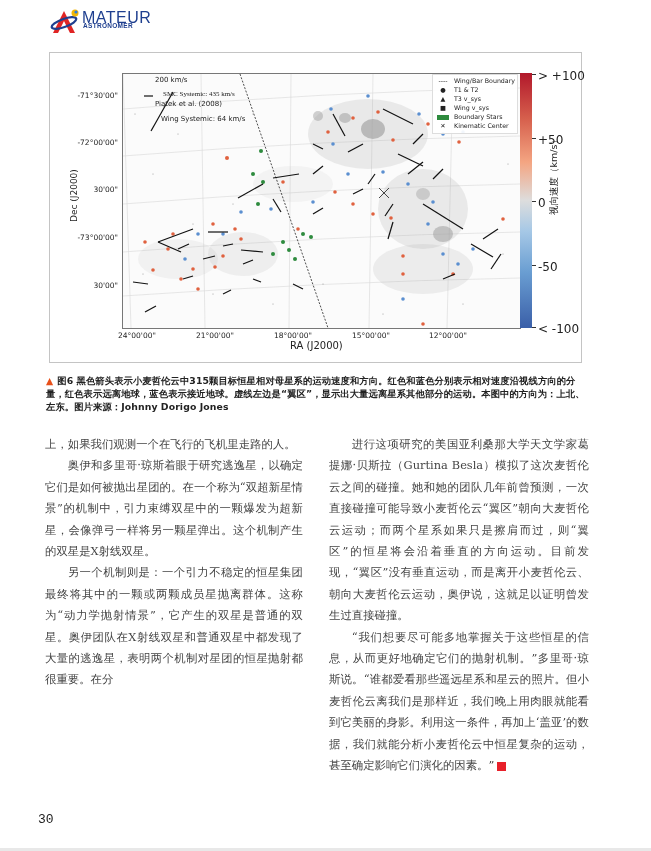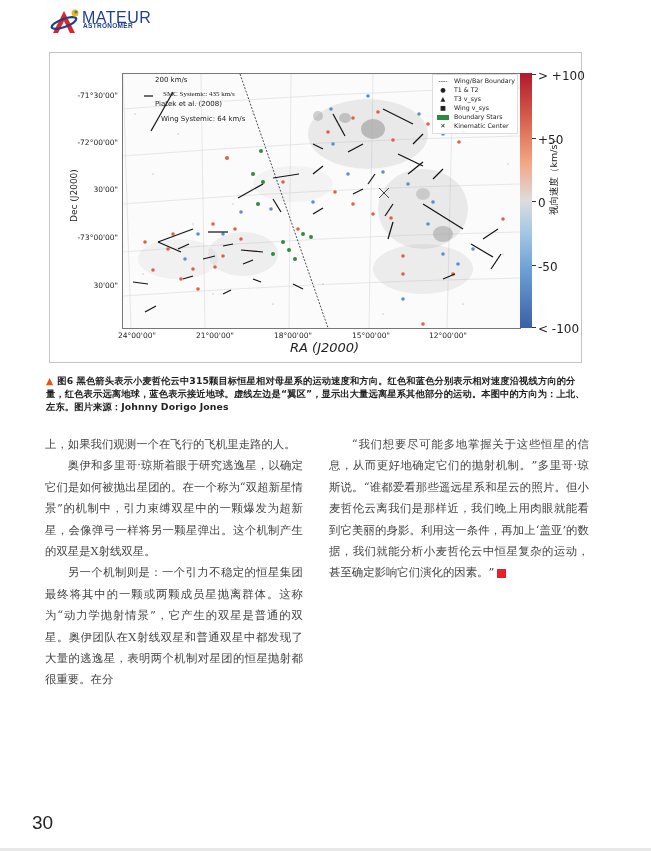--- a/index.html
+++ b/index.html
@@ -18,42 +18,42 @@
           border:1px solid #777; background:#fbfbfb; overflow:hidden; }
   .plot svg { position:absolute; left:0; top:0; }
   .colorbar { position:absolute; left:520px; top:73px; width:12px; height:255px;
               background:linear-gradient(to bottom,#b2182b 0%,#d6604d 18%,#f4a582 35%,#dddddd 50%,#a6c8e6 62%,#6a9ed2 78%,#3a5fa8 100%); }
   .cb-tick { position:absolute; left:532px; width:4px; height:1px; background:#333; }
   .cb-label { position:absolute; left:538px; font-family:"DejaVu Sans", sans-serif; font-size:12px; color:#222; white-space:nowrap; }
   .cb-title { position:absolute; left:548px; top:215px; transform-origin:left top; transform:rotate(-90deg);
               font-size:9.5px; color:#222; white-space:nowrap; }
   .ytick { position:absolute; font-size:7.5px; color:#222; text-align:right; width:60px; white-space:nowrap; }
   .xtick { position:absolute; top:331px; font-size:7.5px; color:#222; white-space:nowrap; }
-  .xlabel { position:absolute; left:290px; top:340px; font-size:13px; color:#222;font-style:italic; }
+  .xlabel { position:absolute; left:290px; top:340px; font-size:10px; color:#222; }
   .ylabel { position:absolute; left:69px; top:222px; transform-origin:left top; transform:rotate(-90deg);
             font-size:9px; color:#222; white-space:nowrap; }
   .annot { position:absolute; font-size:7px; color:#222; white-space:nowrap; line-height:10px; }
   .legend { position:absolute; left:432px; top:74px; width:84px; height:58px; background:rgba(255,255,255,0.92);
             border:1px solid #ddd; font-size:6.3px; color:#222; }
   .legend .row { position:absolute; left:3px; height:9px; line-height:9px; white-space:nowrap; }
   .legend .sym { display:inline-block; width:14px; text-align:center; margin-right:4px; }
 
   .caption { position:absolute; left:46px; top:374px; width:545px; font-size:9.3px; line-height:13px;
              color:#222; font-weight:bold; letter-spacing:0.1px; }
   .caption .tri { color:#e8501a; margin-right:4px; }
 
   .col { position:absolute; top:434px; font-family:"DejaVu Serif", serif; font-size:11.4px;
          line-height:21.4px; color:#444; text-align:justify; }
   .col.left { left:45px; width:258px; }
   .col.right { left:329px; width:260px; }
   .col p { margin:0; }
   .col p.indent { text-indent:2em; }
   .endmark { display:inline-block; width:9px; height:9px; background:#e8202a; vertical-align:middle; margin-left:3px; }
 
-  .page-num { position:absolute; left:32px; top:812px; font-family:Liberation Sans, sans-serif; font-size:19px; color:#222; }
+  .page-num { position:absolute; left:38px; top:812px; font-family:Liberation Mono, monospace; font-size:13px; color:#222; }
   .bottom-rule { position:absolute; left:0; top:848px; width:651px; height:3px; background:#e8e8e8; }
 </style>
 </head>
 <body>
 
 <div class="logo">
   <svg class="mark" viewBox="0 0 30 26" width="30" height="26">
     <path d="M3 25 L14 3 L25 25 L20 25 L14 13 L8 25 Z" fill="#e02424"></path>
     <ellipse cx="14" cy="15" rx="13" ry="4" fill="none" stroke="#1f3f8f" stroke-width="2.2" transform="rotate(-20 14 15)"></ellipse>
     <circle cx="25" cy="5" r="3.5" fill="#f2b705"></circle>
@@ -290,17 +290,18 @@
   <span class="tri">▲</span><span>图6  黑色箭头表示小麦哲伦云中315颗目标恒星相对母星系的运动速度和方向。红色和蓝色分别表示相对速度沿视线方向的分量，红色表示远离地球，蓝色表示接近地球。虚线左边是“翼区”，显示出大量远离星系其他部分的运动。本图中的方向为：上北、左东。图片来源：Johnny Dorigo Jones</span>
 </div>
 
 <div class="col left">
   <p>上，如果我们观测一个在飞行的飞机里走路的人。</p>
   <p class="indent">奥伊和多里哥·琼斯着眼于研究逃逸星，以确定它们是如何被抛出星团的。在一个称为“双超新星情景”的机制中，引力束缚双星中的一颗爆发为超新星，会像弹弓一样将另一颗星弹出。这个机制产生的双星是X射线双星。</p>
   <p class="indent">另一个机制则是：一个引力不稳定的恒星集团最终将其中的一颗或两颗成员星抛离群体。这称为“动力学抛射情景”，它产生的双星是普通的双星。奥伊团队在X射线双星和普通双星中都发现了大量的逃逸星，表明两个机制对星团的恒星抛射都很重要。在分</p>
 </div>
 
 <div class="col right">
+  <p class="indent">进行这项研究的美国亚利桑那大学天文学家葛提娜·贝斯拉（Gurtina Besla）模拟了这次麦哲伦云之间的碰撞。她和她的团队几年前曾预测，一次直接碰撞可能导致小麦哲伦云“翼区”朝向大麦哲伦云运动；而两个星系如果只是擦肩而过，则“翼区”的恒星将会沿着垂直的方向运动。目前发现，“翼区”没有垂直运动，而是离开小麦哲伦云、朝向大麦哲伦云运动，奥伊说，这就足以证明曾发生过直接碰撞。</p>
   <p class="indent"><span>“我们想要尽可能多地掌握关于这些恒星的信息，从而更好地确定它们的抛射机制。”多里哥·琼斯说。“谁都爱看那些遥远星系和星云的照片。但小麦哲伦云离我们是那样近，我们晚上用肉眼就能看到它美丽的身影。利用这一条件，再加上‘盖亚’的数据，我们就能分析小麦哲伦云中恒星复杂的运动，甚至确定影响它们演化的因素。”</span><span class="endmark"></span></p>
 </div>
 
 <div class="page-num">30</div>
 <div class="bottom-rule"></div>
 
 </body></html>

